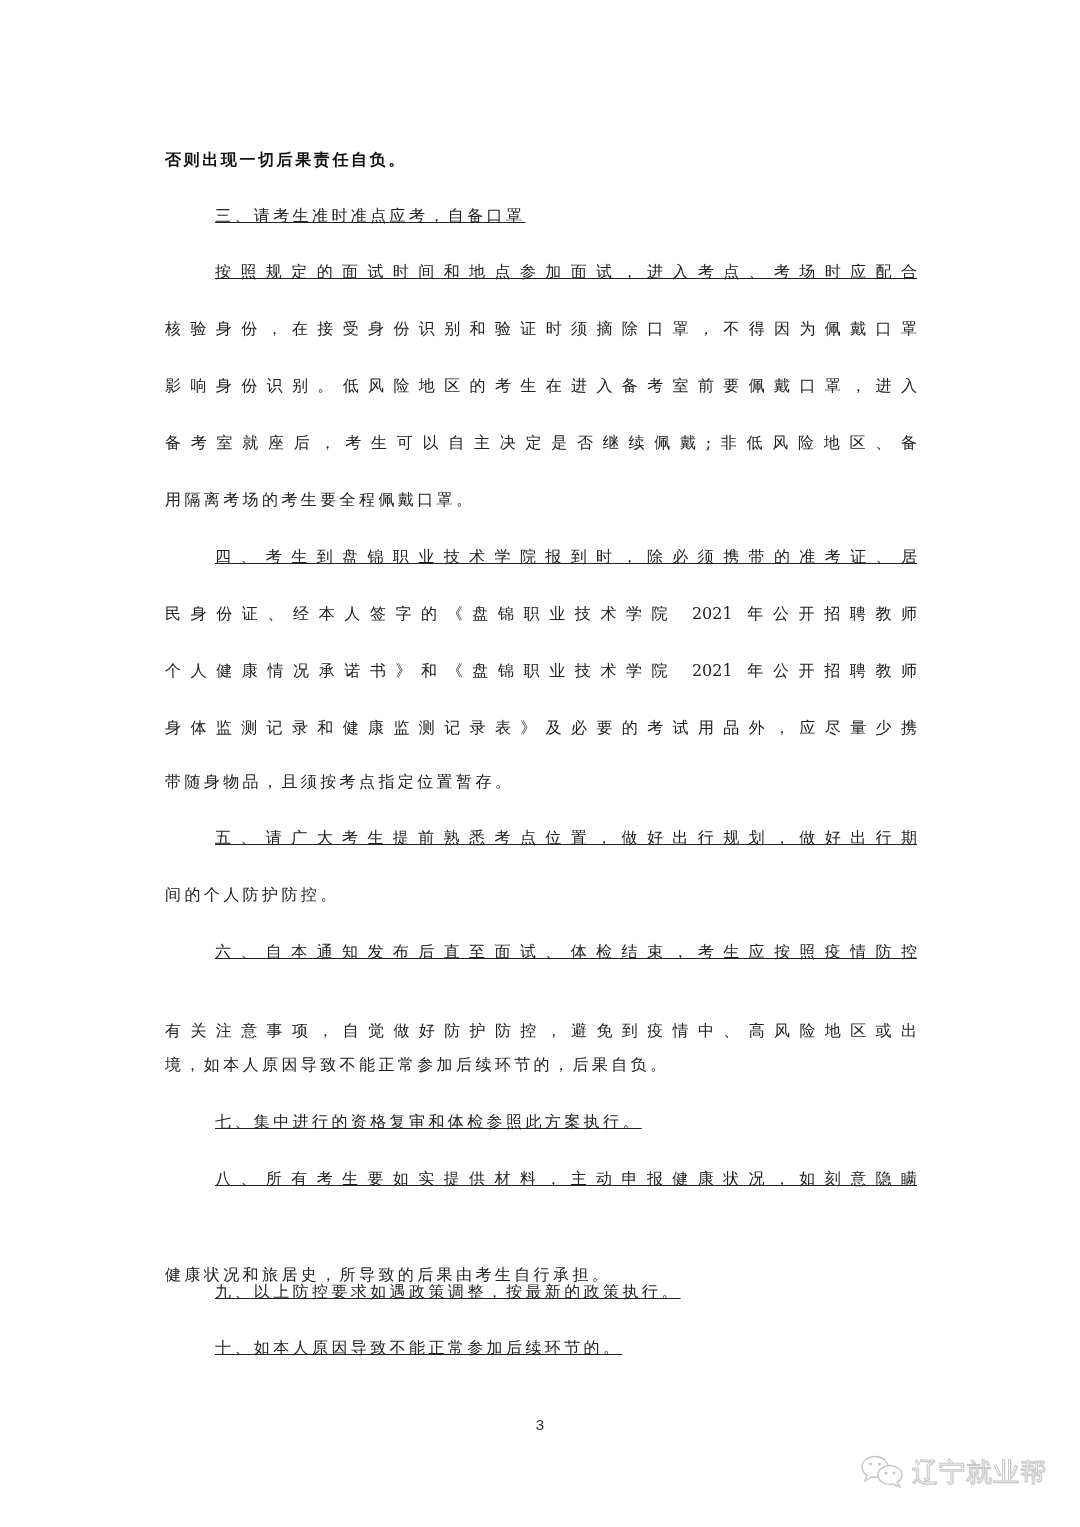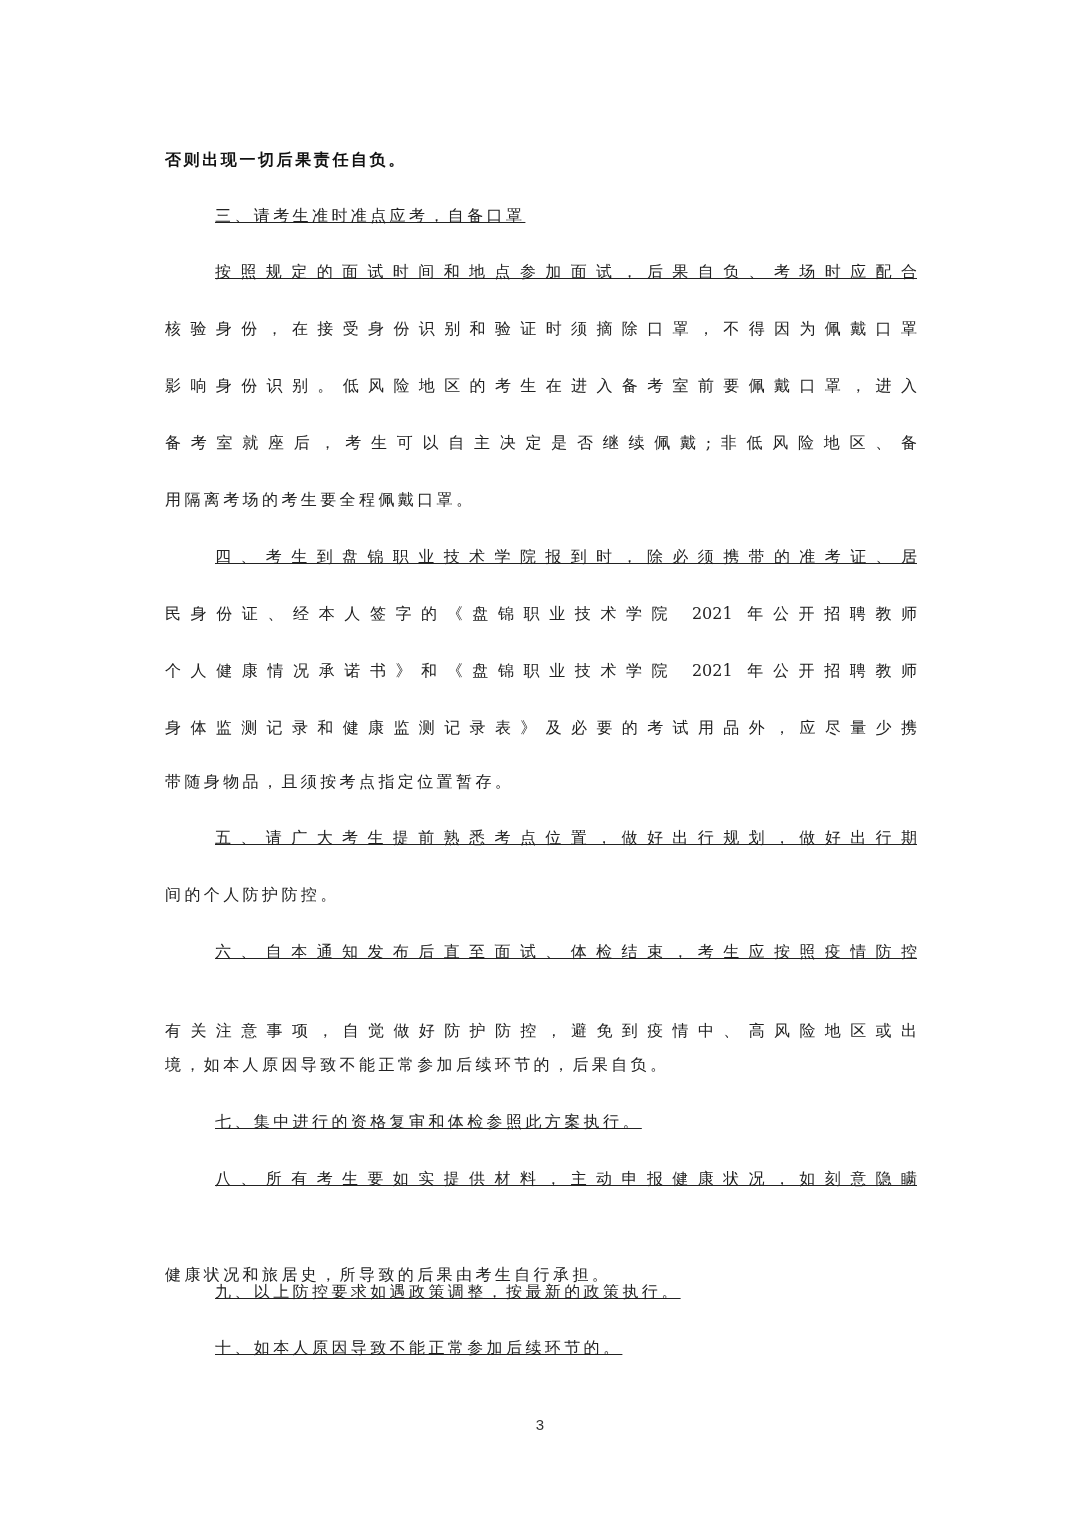--- a/index.html
+++ b/index.html
@@ -78,21 +78,21 @@
       letter-spacing: 1px;
     }
   </style>
 </head>
 <body>
 
 <div class="page">
   <div id="lines">
       <div class="line first" style="top: 140px;">否则出现一切后果责任自负。</div>
       <div class="line indent" style="top: 196px;">三、请考生准时准点应考，自备口罩</div>
-      <div class="line indent justify" style="top: 252px;">按照规定的面试时间和地点参加面试，后果自负、考场时应配合</div>
+      <div class="line indent justify" style="top: 252px;">按照规定的面试时间和地点参加面试，进入考点、考场时应配合</div>
       <div class="line justify" style="top: 309px;">核验身份，在接受身份识别和验证时须摘除口罩，不得因为佩戴口罩</div>
       <div class="line justify" style="top: 366px;">影响身份识别。低风险地区的考生在进入备考室前要佩戴口罩，进入</div>
       <div class="line justify" style="top: 423px;">备考室就座后，考生可以自主决定是否继续佩戴;非低风险地区、备</div>
       <div class="line" style="top: 480px;">用隔离考场的考生要全程佩戴口罩。</div>
       <div class="line indent justify" style="top: 537px;">四、考生到盘锦职业技术学院报到时，除必须携带的准考证、居</div>
       <div class="line justify" style="top: 594px;">民身份证、经本人签字的《盘锦职业技术学院 2021 年公开招聘教师</div>
       <div class="line justify" style="top: 651px;">个人健康情况承诺书》和《盘锦职业技术学院 2021 年公开招聘教师</div>
       <div class="line justify" style="top: 708px;">身体监测记录和健康监测记录表》及必要的考试用品外，应尽量少携</div>
       <div class="line" style="top: 762px;">带随身物品，且须按考点指定位置暂存。</div>
       <div class="line indent justify" style="top: 818px;">五、请广大考生提前熟悉考点位置，做好出行规划，做好出行期</div>
@@ -102,13 +102,28 @@
       <div class="line" style="top: 1045px;">境，如本人原因导致不能正常参加后续环节的，后果自负。</div>
       <div class="line indent" style="top: 1102px;">七、集中进行的资格复审和体检参照此方案执行。</div>
       <div class="line indent justify" style="top: 1159px;">八、所有考生要如实提供材料，主动申报健康状况，如刻意隐瞒</div>
       <div class="line" style="top: 1255px;">健康状况和旅居史，所导致的后果由考生自行承担。</div>
       <div class="line indent" style="top: 1272px;">九、以上防控要求如遇政策调整，按最新的政策执行。</div>
       <div class="line indent" style="top: 1328px;">十、如本人原因导致不能正常参加后续环节的。</div>
     </div>
 
   <div class="page-number">3</div>
 
+  <div class="watermark">
+    <span>
+      <svg width="46" height="36" viewBox="0 0 46 36">
+        <ellipse cx="15" cy="13" rx="13" ry="10.5" fill="#fff" stroke="#9a9a9a" stroke-width="1.4"></ellipse>
+        <path d="M7 21 L5 27 L12 23" fill="#fff" stroke="#9a9a9a" stroke-width="1.4"></path>
+        <circle cx="10.5" cy="10" r="1.6" fill="#9a9a9a"></circle>
+        <circle cx="19.5" cy="10" r="1.6" fill="#9a9a9a"></circle>
+        <ellipse cx="30" cy="21" rx="12" ry="9.5" fill="#fff" stroke="#9a9a9a" stroke-width="1.4"></ellipse>
+        <path d="M37 28 L40 33 L33 30" fill="#fff" stroke="#9a9a9a" stroke-width="1.4"></path>
+        <circle cx="26" cy="19" r="1.5" fill="#9a9a9a"></circle>
+        <circle cx="34" cy="19" r="1.5" fill="#9a9a9a"></circle>
+      </svg>
+    </span>
+    <span class="watermark-text">辽宁就业帮</span>
+  </div>
 </div>
 
 </body></html>

